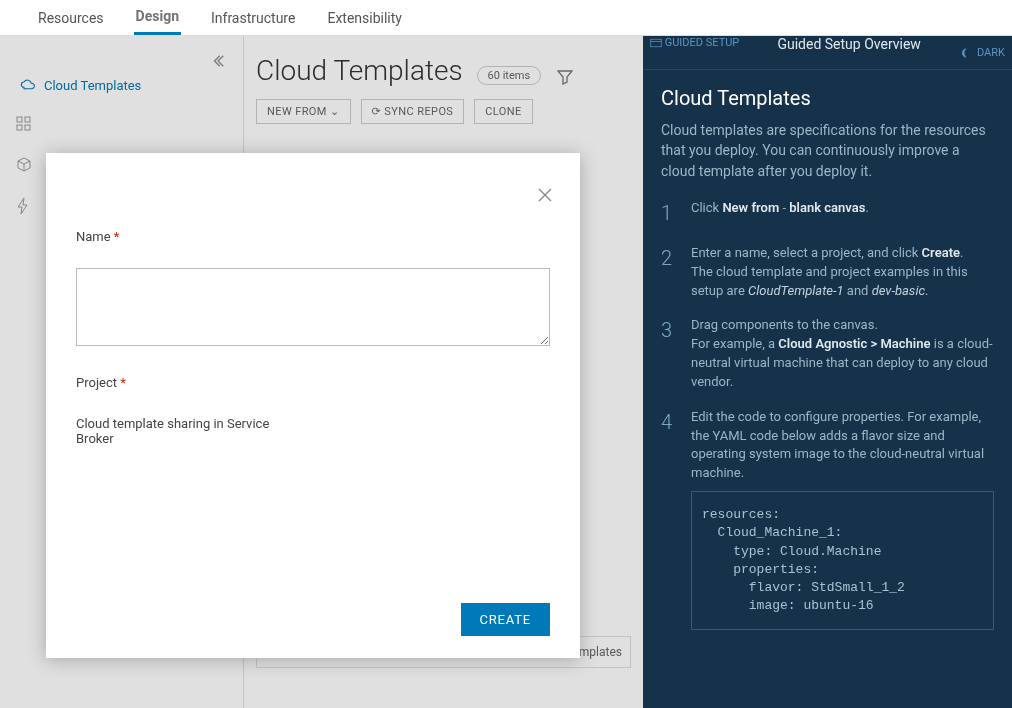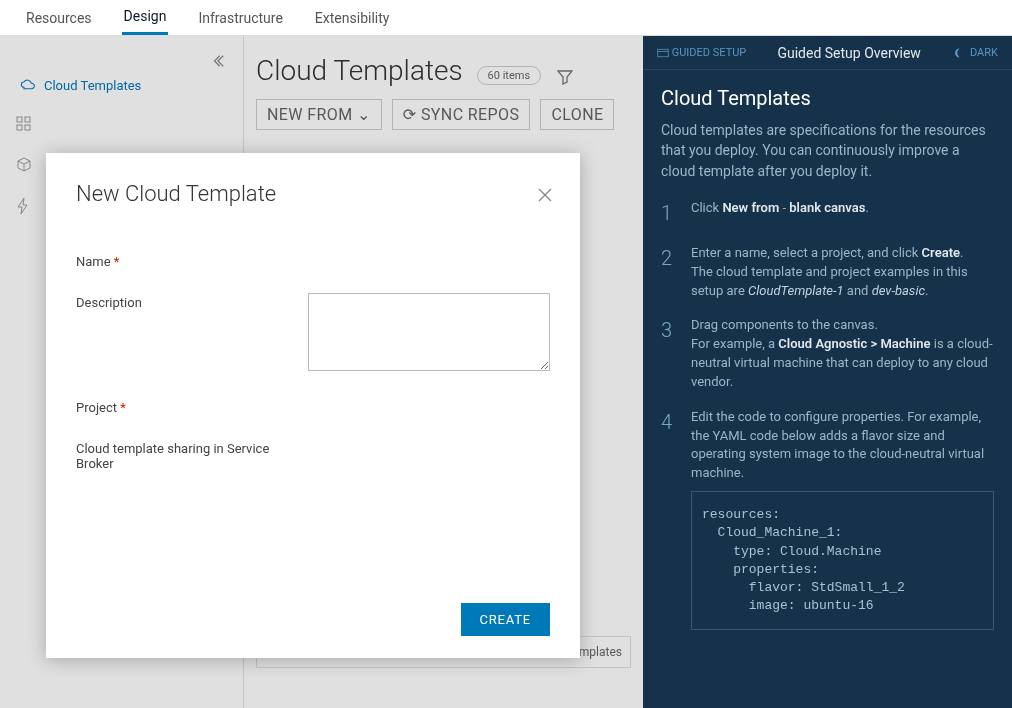--- a/index.html
+++ b/index.html
@@ -1,44 +1,44 @@
 <!DOCTYPE html>
 <html><head>
   <meta charset="utf-8">
   <style>
     * { box-sizing: border-box; margin: 0; padding: 0; font-family: -apple-system, BlinkMacSystemFont, "Segoe UI", Roboto, sans-serif; }
     body { width: 1012px; height: 708px; overflow: hidden; background: #fff; position: relative; }
     
     
-    .topnav { display: flex; align-items: center; height: 36px; border-bottom: 1px solid #ddd; padding: 0 24px; gap: 28px; font-size: 14px; color: #555; }
+    .topnav { display: flex; align-items: center; height: 36px; border-bottom: 1px solid #ddd; padding: 0 36px; gap: 28px; font-size: 14px; color: #555; }
     .topnav .tab { padding: 8px 2px; cursor: pointer; }
-    .topnav .tab.active { color: #0f172a; font-weight: 400; border-bottom: 3px solid #0079b8; }
+    .topnav .tab.active { color: #737373; font-weight: 700; border-bottom: 3px solid #0079b8; }
     
     
     .main-wrapper { position: relative; height: calc(100% - 36px); }
     .dim-overlay { position: absolute; left: 0; top: 0; width: 643px; height: 100%; background: rgba(0,0,0,0.12); pointer-events: none; z-index: 5; }
     
     
     .leftcol { position: absolute; left: 0; top: 0; width: 244px; height: 100%; border-right: 1px solid #e0e0e0; padding: 14px 10px; z-index: 1; }
     .leftcol .collapse { text-align: right; padding-right: 8px; color: #666; font-size: 16px; }
     .leftcol .item { display: flex; align-items: center; gap: 8px; padding: 8px 10px; font-size: 13px; color: #0079b8; }
     .leftcol .icon-stack { display: flex; flex-direction: column; gap: 22px; padding: 12px 6px; color: #888; font-size: 16px; }
     
     
     .center { position: absolute; left: 244px; top: 0; width: 399px; height: 100%; padding: 18px 12px; z-index: 1; }
     .center h1 { font-size: 28px; font-weight: 300; color: #333; display: inline-block; margin-right: 10px; }
     .pill { display: inline-block; border: 1px solid #ccc; border-radius: 12px; padding: 2px 10px; font-size: 11px; color: #666; vertical-align: middle; }
     .filter-icon { color: #888; margin-left: 12px; display: inline-block; vertical-align: middle; }
     .toolbar { margin-top: 12px; display: flex; gap: 10px; }
-    .toolbar .btn { border: 1px solid #ccc; padding: 5px 10px; font-size: 16px; color: #666; background: #fff; letter-spacing: 0.4px; }
+    .toolbar .btn { border: 1px solid #ccc; padding: 5px 10px; font-size: 11px; color: #666; background: #fff; letter-spacing: 0.4px; }
     .center .footer-status { position: absolute; bottom: 40px; left: 12px; right: 12px; border: 1px solid #e0e0e0; padding: 8px; font-size: 12px; color: #666; text-align: right; }
     
     
     .guide { position: absolute; right: 0; top: 0; width: 369px; height: 100%; background: #15324a; color: #c8d5de; padding: 0 18px 18px; overflow: hidden; z-index: 20; }
-    .guide .g-top { display: flex; align-items: center; justify-content: space-between; height: 34px; font-size: 11px; color: #5b95c2; border-bottom: 1px solid #2a4560; margin: 0 -18px; padding: 0 14px; }
+    .guide .g-top { display: flex; justify-content: space-between; height: 34px; font-size: 11px; color: #5b95c2; border-bottom: 1px solid #2a4560; margin: 0 -18px; padding: 0 7px; }
     .guide .g-top .dark { display: flex; align-items: center; gap: 6px; }
     .guide h2 { font-size: 20px; font-weight: 400; color: #fff; margin: 16px 0 10px; }
     .guide .blurb { font-size: 14px; line-height: 1.45; color: #9cb5c8; margin-bottom: 18px; }
     .guide ol { list-style: none; counter-reset: step; }
     .guide li { counter-increment: step; display: flex; gap: 12px; margin-bottom: 16px; font-size: 13px; line-height: 1.45; color: #9cb5c8; }
     .guide li::before { content: counter(step); font-size: 20px; color: #7ea6c2; width: 18px; flex-shrink: 0; font-weight: 300; }
     .guide li .body { flex: 1; }
     .guide b { color: #e0e8ee; font-weight: 600; }
     .guide i { font-style: italic; color: #c2d2de; }
     .guide pre { border: 1px solid #3a5a74; padding: 14px 10px; font-family: "Courier New", monospace; font-size: 13px; color: #a8c2d4; line-height: 1.4; margin-top: 8px; white-space: pre; overflow-x: auto; }
@@ -162,32 +162,30 @@
     type: Cloud.Machine
     properties:
       flavor: StdSmall_1_2
       image: ubuntu-16</pre>
       </div>
         </li>
     </ol>
   </div>
 
   <div class="modal">
-    <h3>New Cloud Template</h3>
     <span class="close">
       <svg width="14" height="14" viewBox="0 0 14 14">
           <path d="M1 1l12 12M13 1L1 13" stroke="#888" stroke-width="1.4"></path>
         </svg>
     </span>
     <div class="form">
       <div class="row">
         <div class="lbl req">Name</div>
       </div>
       <div class="row">
-        <div class="lbl">Description</div>
         <div class="fld"><textarea style=""></textarea></div>
       </div>
       <div class="row">
         <div class="lbl req">Project</div>
       </div>
       <div class="row">
         <div class="lbl">Cloud template sharing in Service Broker</div>
       </div>
     </div>
     <div class="actions">

